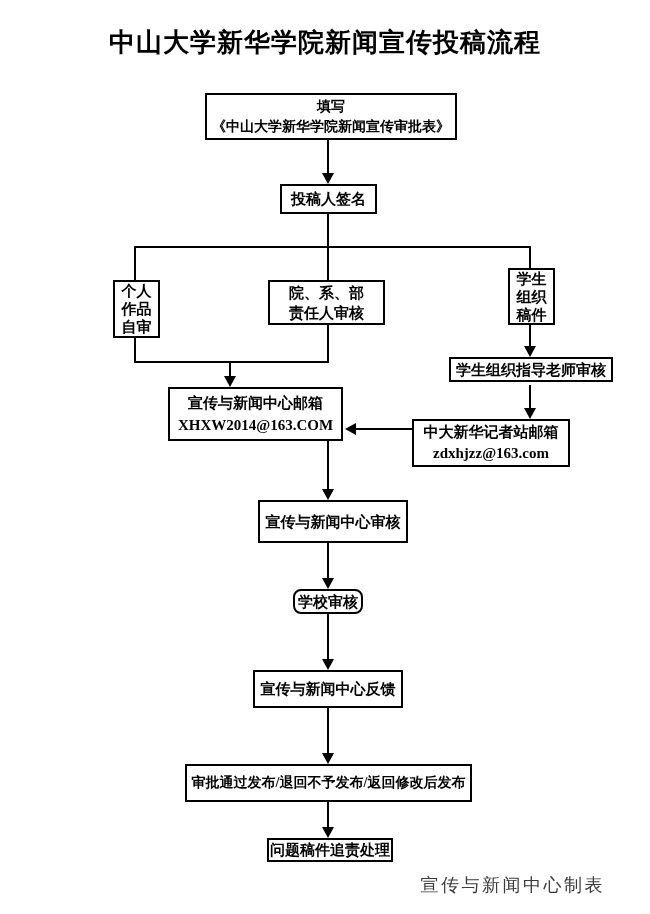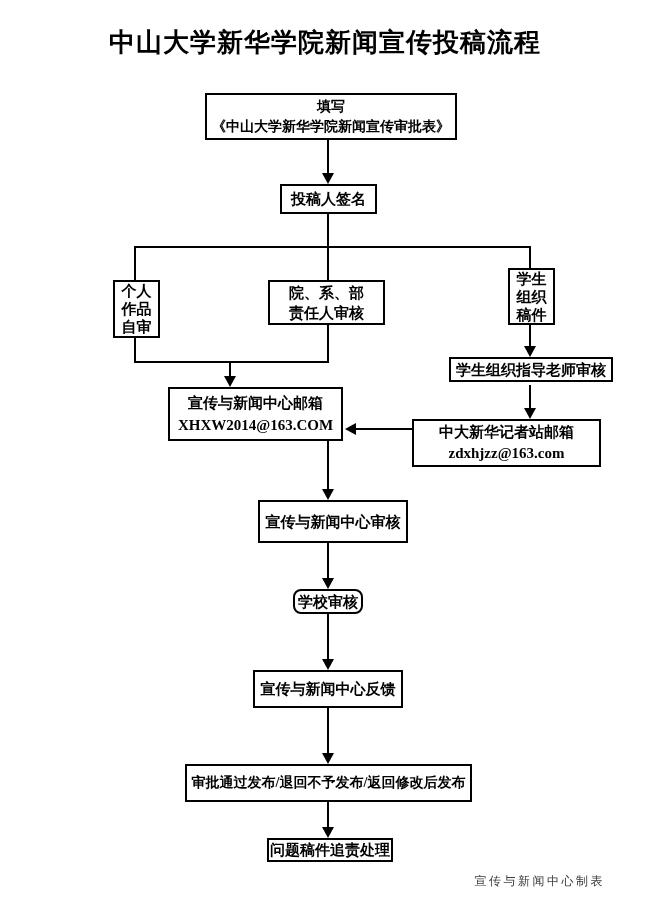--- a/index.html
+++ b/index.html
@@ -47,33 +47,33 @@
   .ahl {  
     position: absolute; width: 0; height: 0;
     border-top: 6px solid transparent;
     border-bottom: 6px solid transparent;
     border-right: 11px solid #000;
   }
   .footer {
     position: absolute;
     top: 873px;
     right: 45px;
-    font-size: 12px;
+    font-size: 18px;
     letter-spacing: 2.5px;
     color: #3b3b3b;
   }
   
   #b-fill    { left:205px; top:93px;  width:252px; height:47px; font-size:14px; line-height:20px; }
   #b-sign    { left:280px; top:184px; width:97px;  height:30px; }
   #b-self    { left:113px; top:280px; width:47px;  height:58px; line-height:18px; }
   #b-dept    { left:268px; top:280px; width:117px; height:45px; }
   #b-stud    { left:508px; top:268px; width:47px;  height:57px; line-height:18px; }
   #b-cmail   { left:168px; top:387px; width:175px; height:54px; line-height:22px; }
   #b-teach   { left:449px; top:357px; width:164px; height:25px; }
-  #b-rmail   { left:412px; top:419px; width:189px; height:48px; line-height:21px; }
+  #b-rmail   { left:412px; top:419px; width:158px; height:48px; line-height:21px; }
   #b-crev    { left:258px; top:500px; width:150px; height:43px; }
   #b-school  { left:293px; top:589px; width:70px;  height:25px;border-radius:8px; }
   #b-feed    { left:253px; top:670px; width:150px; height:38px; }
   #b-result  { left:185px; top:764px; width:287px; height:38px; font-size:14px; }
   #b-account { left:267px; top:838px; width:126px; height:24px; }
 </style>
 </head>
 <body>
 
 <div id="canvas">

